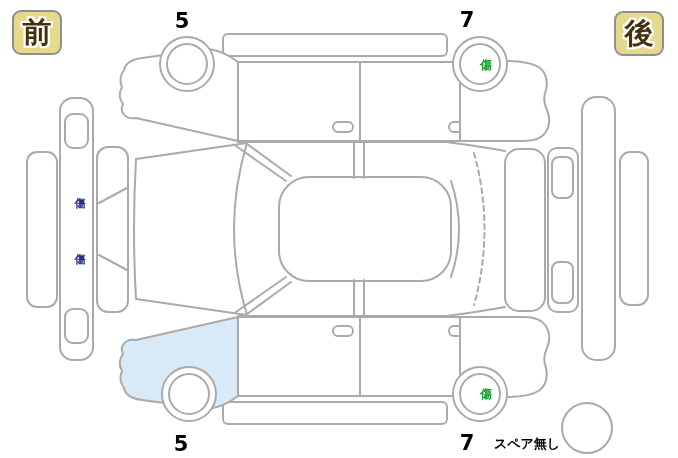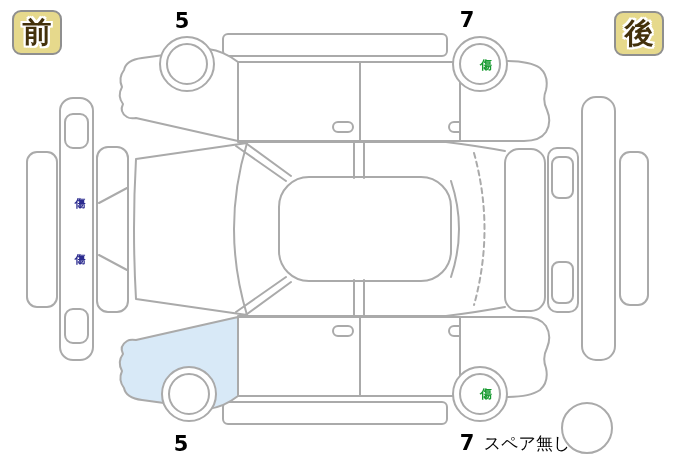--- a/index.html
+++ b/index.html
@@ -13,21 +13,21 @@
     position:absolute;width:50px;height:45px;box-sizing:border-box;
     background:#e6d98c;border:2px solid #8f8f8f;border-radius:9px;
     display:flex;align-items:center;justify-content:center;
     font-size:29px;font-weight:bold;color:#43310b;
     text-shadow:-2px -2px 0 #fff,2px -2px 0 #fff,-2px 2px 0 #fff,2px 2px 0 #fff,
                 0 -2px 0 #fff,0 2px 0 #fff,-2px 0 0 #fff,2px 0 0 #fff;
   }
   .tire-num{font-size:21px;font-weight:bold;color:#000;}
   .kizu-blue{font-size:11px;font-weight:bold;color:#2b2b8f;}
   .kizu-green{font-size:12px;font-weight:bold;color:#169a2f;}
-  .spare-note{font-size:17px;font-weight:normal;color:#000;}
+  .spare-note{font-size:13px;font-weight:bold;color:#000;}
 </style>
 </head>
 <body>
 
 <div class="stage">
 
   <svg width="678" height="458" viewBox="0 0 678 458" fill="none" stroke="#aaaaaa" stroke-width="2" stroke-linejoin="round" stroke-linecap="round">
 
     <g>
       <rect x="27" y="152" width="30" height="155" rx="10"></rect>

